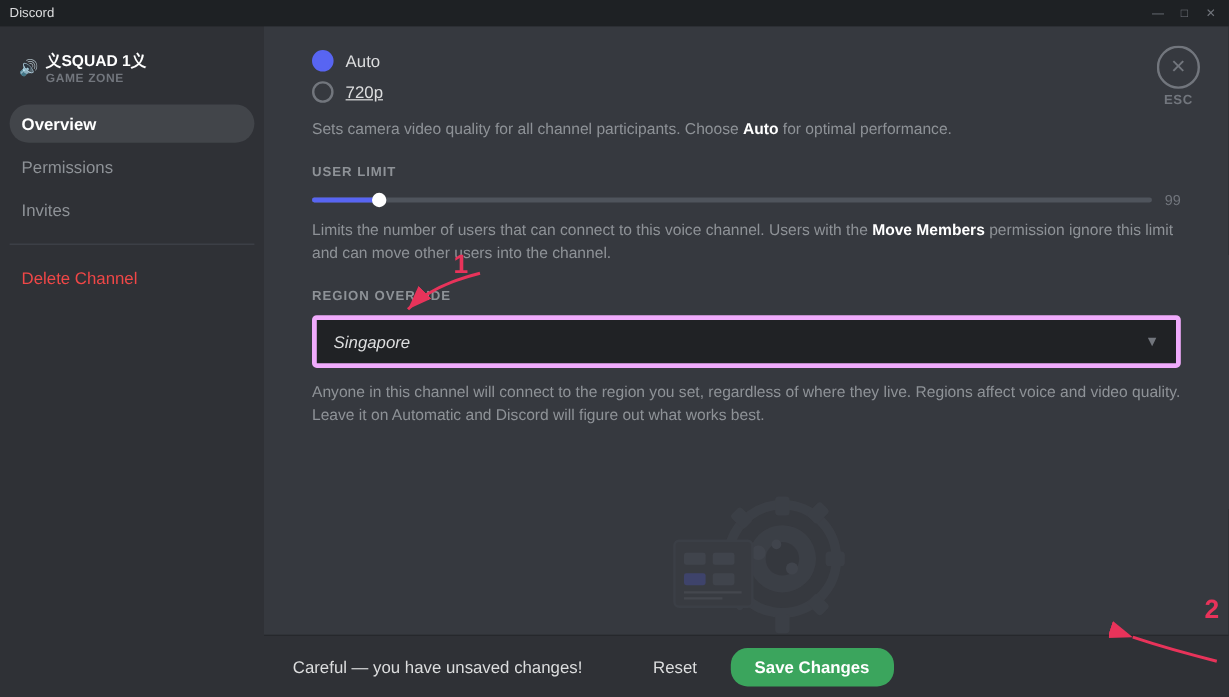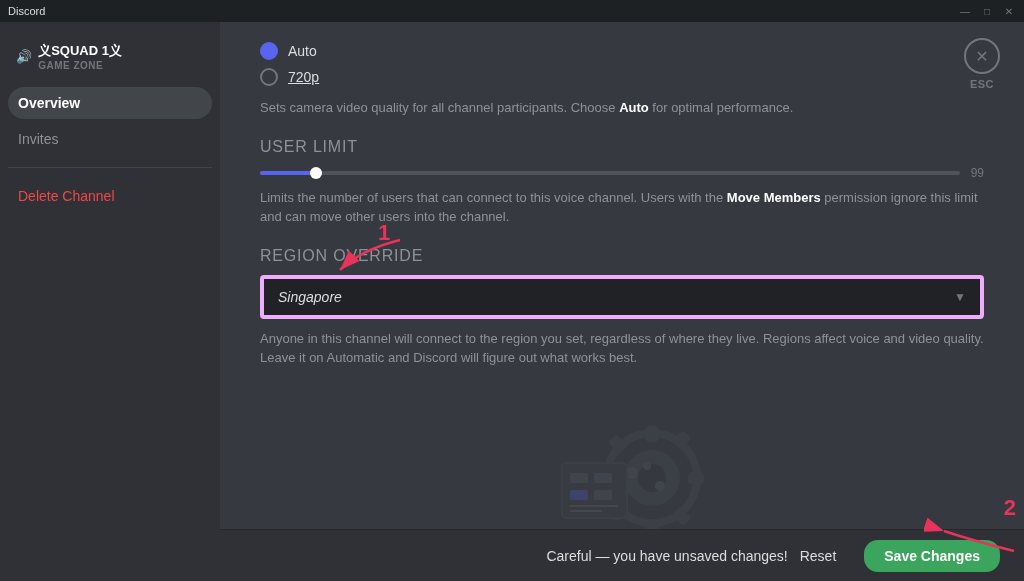--- a/index.html
+++ b/index.html
@@ -157,22 +157,22 @@
     .desc-text {
       font-size: 13px;
       color: #8e9297;
       line-height: 1.5;
       margin-bottom: 20px;
     }
     .desc-text strong { color: #fff; }
 
     
     .section-label {
-      font-size: 16px;
-      font-weight: 400;
+      font-size: 11px;
+      font-weight: 700;
       color: #8e9297;
       letter-spacing: 0.8px;
       text-transform: uppercase;
       margin-bottom: 10px;
     }
 
     
     .slider-container {
       display: flex;
       align-items: center;
@@ -235,23 +235,24 @@
       padding: 20px 0 0 0;
       opacity: 0.5;
     }
 
     
     .bottom-bar {
       height: 52px;
       background: #2f3136;
       display: flex;
       align-items: center;
-      justify-content: flex-end;
+      justify-content: flex-start;
       padding: 0 24px;
       border-top: 1px solid #26282c;
+      gap: 47px;
     }
     .unsaved-warning {
       font-size: 14px;
       color: #dcddde;
     }
     .bottom-actions {
       display: flex;
       align-items: center;
       gap: 16px;
     }
@@ -292,20 +293,21 @@
   <div class="sidebar">
     <div class="server-name">
       <span class="emoji">🔊</span>
       <div>
         <div style="font-size:13px;font-weight:700;color:#fff;">义SQUAD 1义</div>
         <div style="font-size:10px;color:#72767d;font-weight:600;letter-spacing:0.5px;">GAME ZONE</div>
       </div>
     </div>
 
     <div class="nav-item active">Overview</div>
+    <div class="nav-item">Permissions</div>
     <div class="nav-item">Invites</div>
 
     <div class="nav-divider"></div>
 
     <div class="nav-item danger">Delete Channel</div>
   </div>
 
   <div class="content-area">
 
     <div class="esc-button" style="position:absolute;top:16px;right:24px;z-index:10;">

